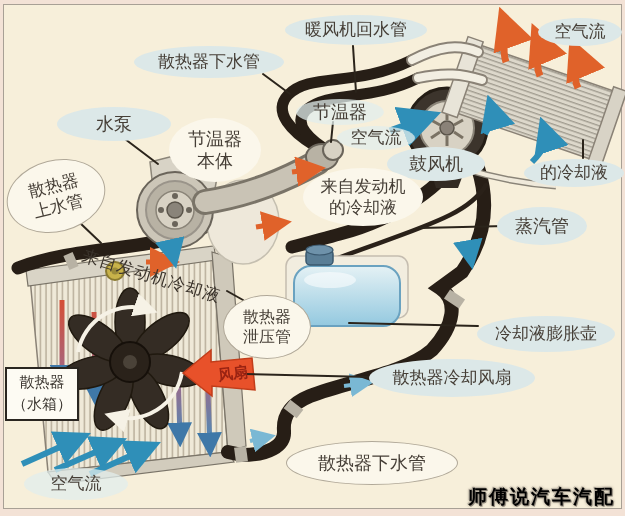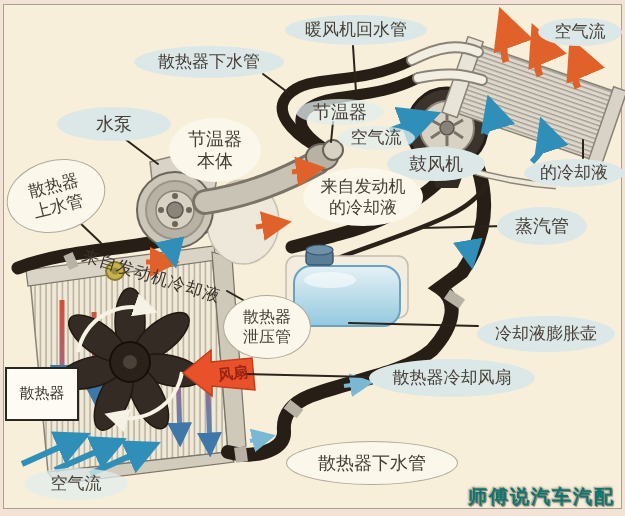--- a/index.html
+++ b/index.html
@@ -19,21 +19,21 @@
   .fs17{font-size:17px;} .fs18{font-size:18px;} .fs16{font-size:16px;} .fs15{font-size:15px;}
   .rot-neg{transform:translate(-50%,-50%) rotate(-14deg);}
   .diag{position:absolute;transform-origin:left top;transform:rotate(17deg);
         color:#3b342c;font-size:17px;letter-spacing:1px;z-index:5;white-space:nowrap;}
   .box{position:absolute;background:#fdfbf3;border:2px solid #2a2620;color:#3a352f;
        display:flex;flex-direction:column;align-items:center;justify-content:center;
        line-height:1.45;z-index:5;}
   .fanlabel{position:absolute;color:#9a2312;font-weight:bold;font-size:15px;
        transform:translate(-50%,-50%) rotate(-7deg);z-index:6;white-space:nowrap;}
   .watermark{position:absolute;right:10px;bottom:6px;z-index:7;font-size:19px;font-weight:bold;
-       letter-spacing:2px;color:#0f766e;
+       letter-spacing:2px;color:#000000;
        text-shadow:1px 1px 0 #8a8276,-1px -1px 0 #bdb5a6,0 0 3px rgba(100,90,75,.9);
        filter:blur(.4px);}
 </style>
 </head>
 <body>
 
 <div class="stage">
   <div class="paper"></div>
 
   <svg class="art" width="625" height="516" viewBox="0 0 625 516">
@@ -284,20 +284,21 @@
 
   <div class="fanlabel" style="left:233px;top:374px;">
     <span>风扇</span></div>
 
   <div class="lbl el bubble-blue fs17" style="left:452px;top:378px;width:166px;height:38px;">
     <span>散热器冷却风扇</span>
     </div>
 
   <div class="box fs15" style="left:5px;top:367px;width:70px;height:50px;">
     <span>散热器</span>
+    <span>（水箱）</span>
     </div>
 
   <div class="lbl el bubble-white bordered fs18" style="left:372px;top:463px;width:170px;height:42px;">
     <span>散热器下水管</span>
     </div>
 
   <div class="lbl el bubble-faint fs17" style="left:76px;top:484px;width:104px;height:32px;">
     <span>空气流</span>
     </div>
 

